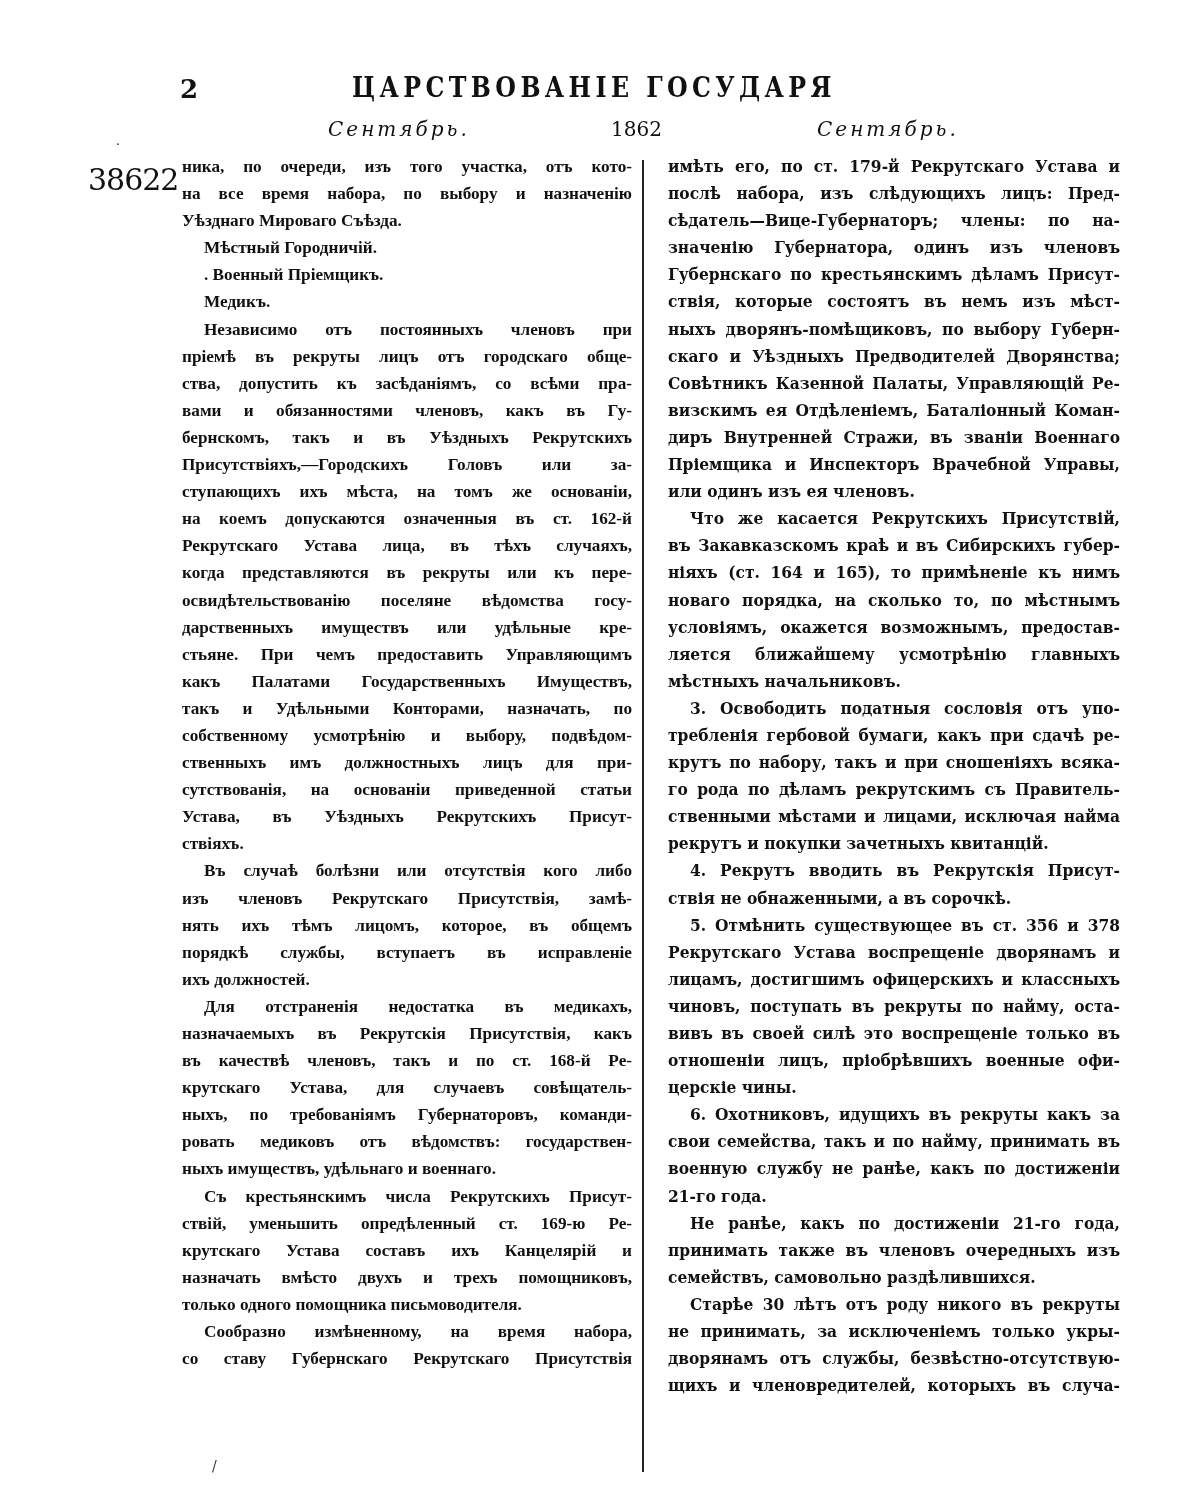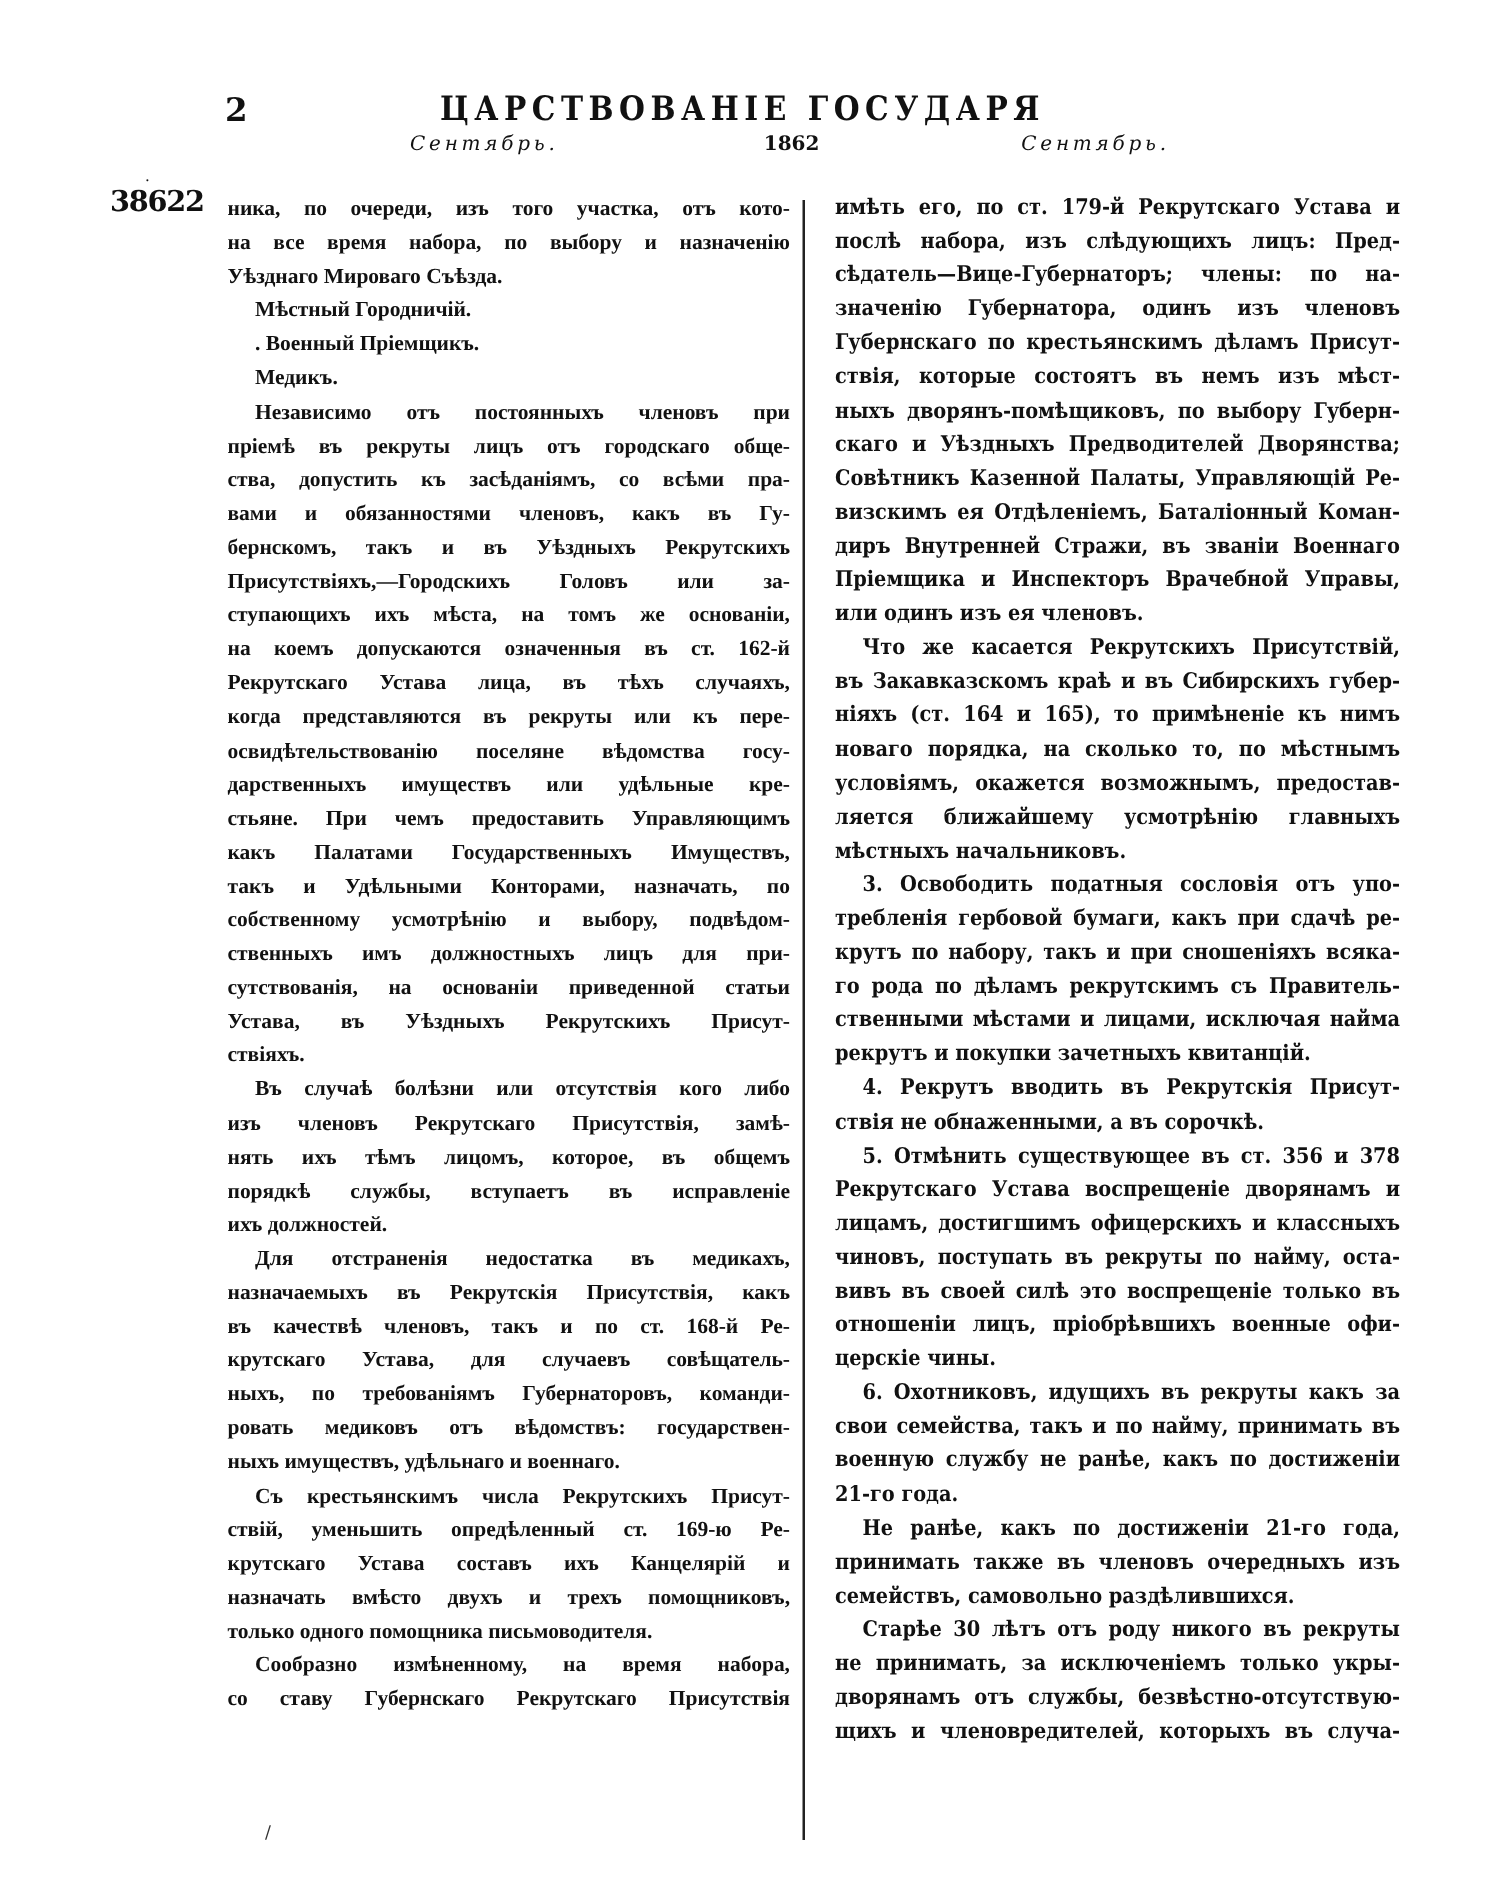--- a/index.html
+++ b/index.html
@@ -1,24 +1,24 @@
 <!DOCTYPE html>
 <html><head>
 <meta charset="utf-8">
 <style>
   html, body { margin: 0; padding: 0; background: #ffffff; }
   body { width: 1200px; height: 1502px; position: relative; overflow: hidden; color: #111; font-family: "DejaVu Serif", "Liberation Serif", serif; }
   .page-number { position: absolute; left: 180px; top: 74px; font-size: 26px; font-weight: bold; }
   .running-title { position: absolute; left: 0; width: 1300px; text-align: center; top: 72px; font-size: 27px; font-weight: bold; letter-spacing: 5px; transform: scaleX(0.88); transform-origin: 600px 0; left: -50px; }
-  .dateline { position: absolute; top: 105px; font-size: 16px; }
+  .dateline { position: absolute; top: 117px; font-size: 20px; }
   .month-left { left: 328px; font-style: italic; letter-spacing: 3px; }
-  .year { left: 611px; font-weight: bold; text-align: right; }
+  .year { left: 611px; font-weight: normal; text-align: right; }
   .month-right { left: 817px; font-style: italic; letter-spacing: 3px; }
   .margin-dot { position: absolute; left: 116px; top: 134px; font-size: 12px; }
-  .law-number { position: absolute; left: 88px; top: 148px; font-size: 23px; font-weight: 700; font-family: "DejaVu Serif", serif; letter-spacing: -1px; }
+  .law-number { position: absolute; left: 88px; top: 162px; font-size: 30px; font-weight: 400; font-family: "DejaVu Serif", serif; letter-spacing: -1px; }
   .column { position: absolute; top: 153px; font-size: 17.2px; line-height: 27.1px; font-weight: bold; font-family: "DejaVu Serif Condensed", "DejaVu Serif", serif; }
   .col-left { left: 182px; width: 450px; font-family: Liberation Serif, serif; }
   .col-right { left: 668px; width: 452px; }
   .line { white-space: nowrap; text-align: justify; text-align-last: justify; height: 27.1px; overflow: visible; }
   .line.last { text-align-last: left; }
   .line.indent { padding-left: 22px; }
   .divider { position: absolute; left: 642px; top: 160px; width: 2px; height: 1312px; background: #222; }
   .stray-mark { position: absolute; left: 212px; top: 1458px; font-size: 14px; color: #333; }
 </style>
 </head>

